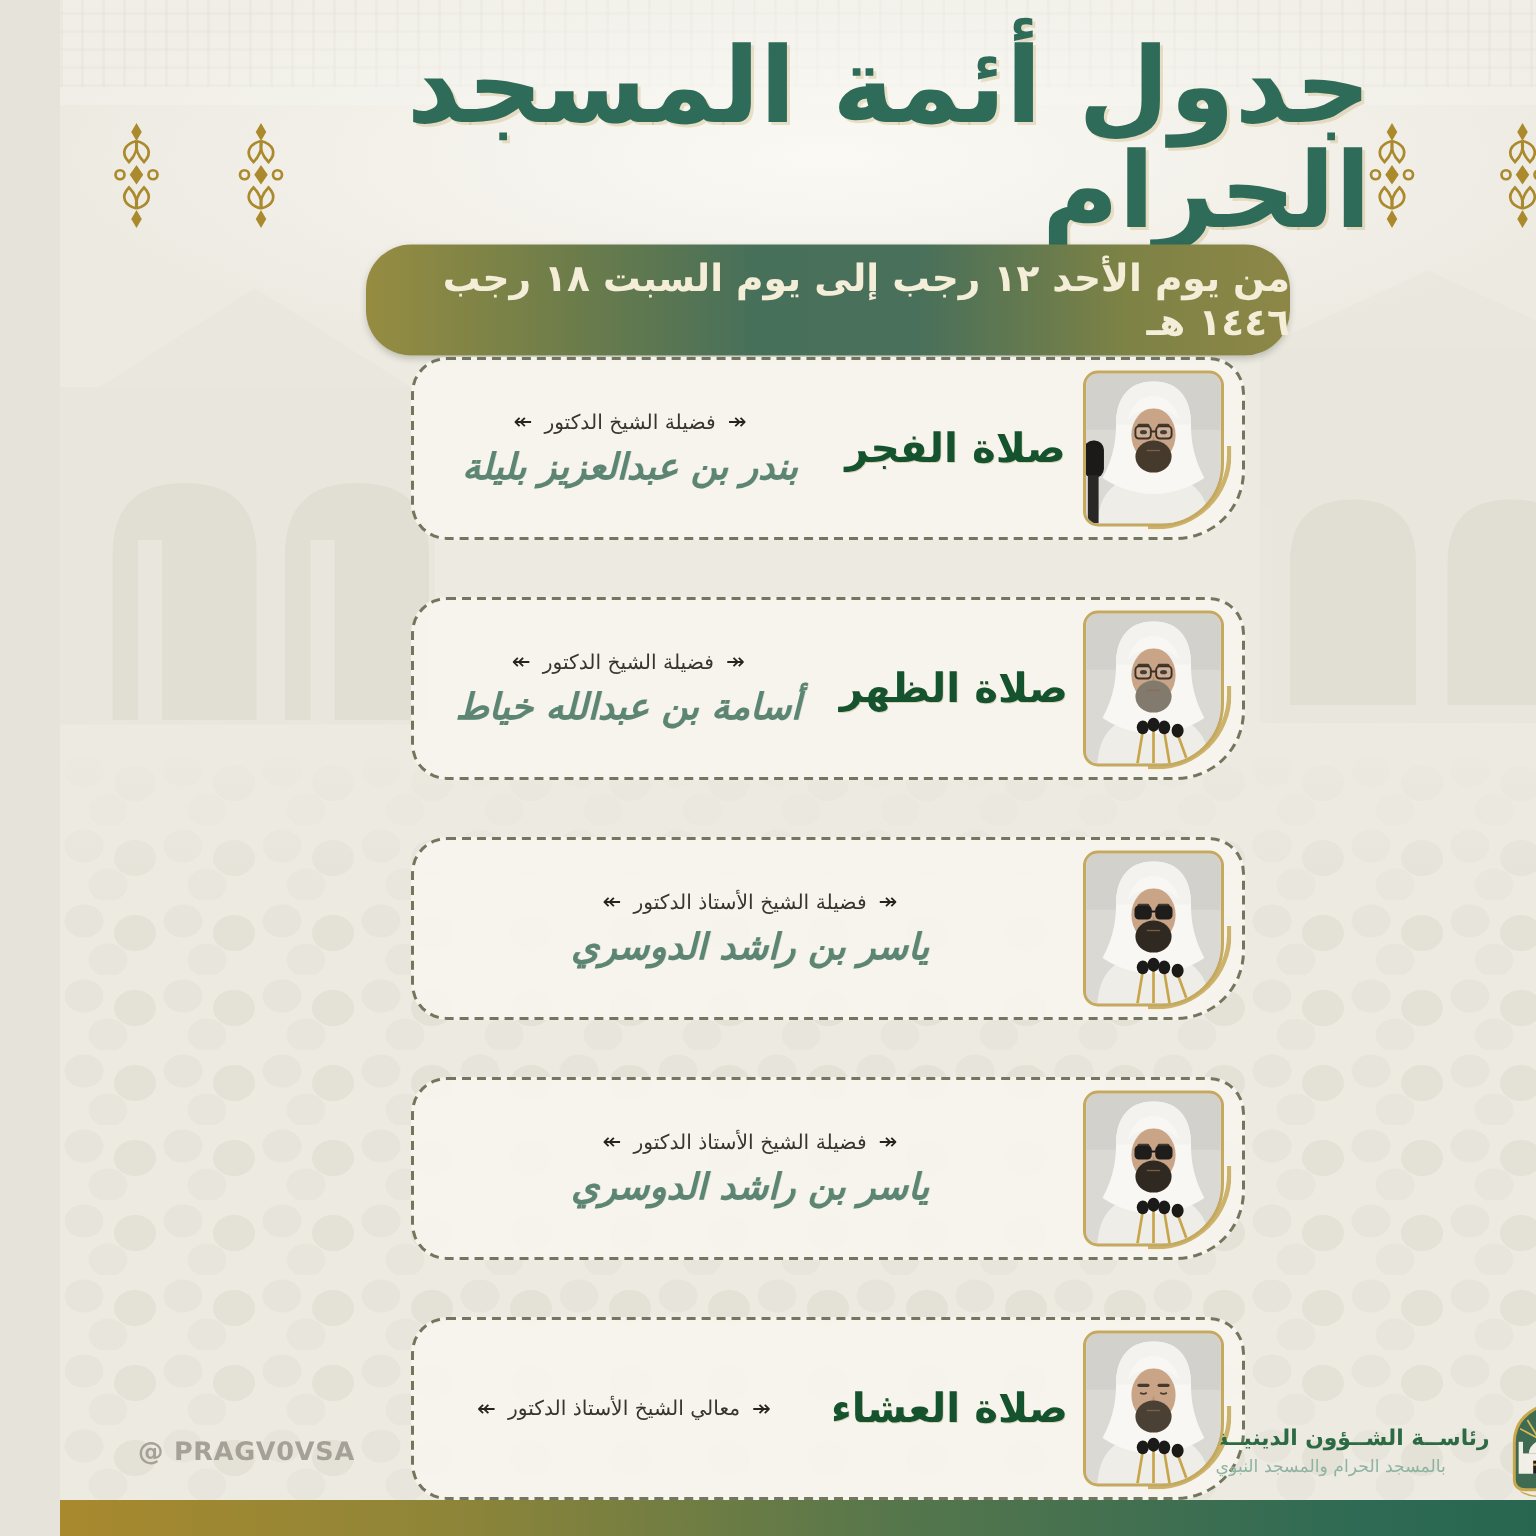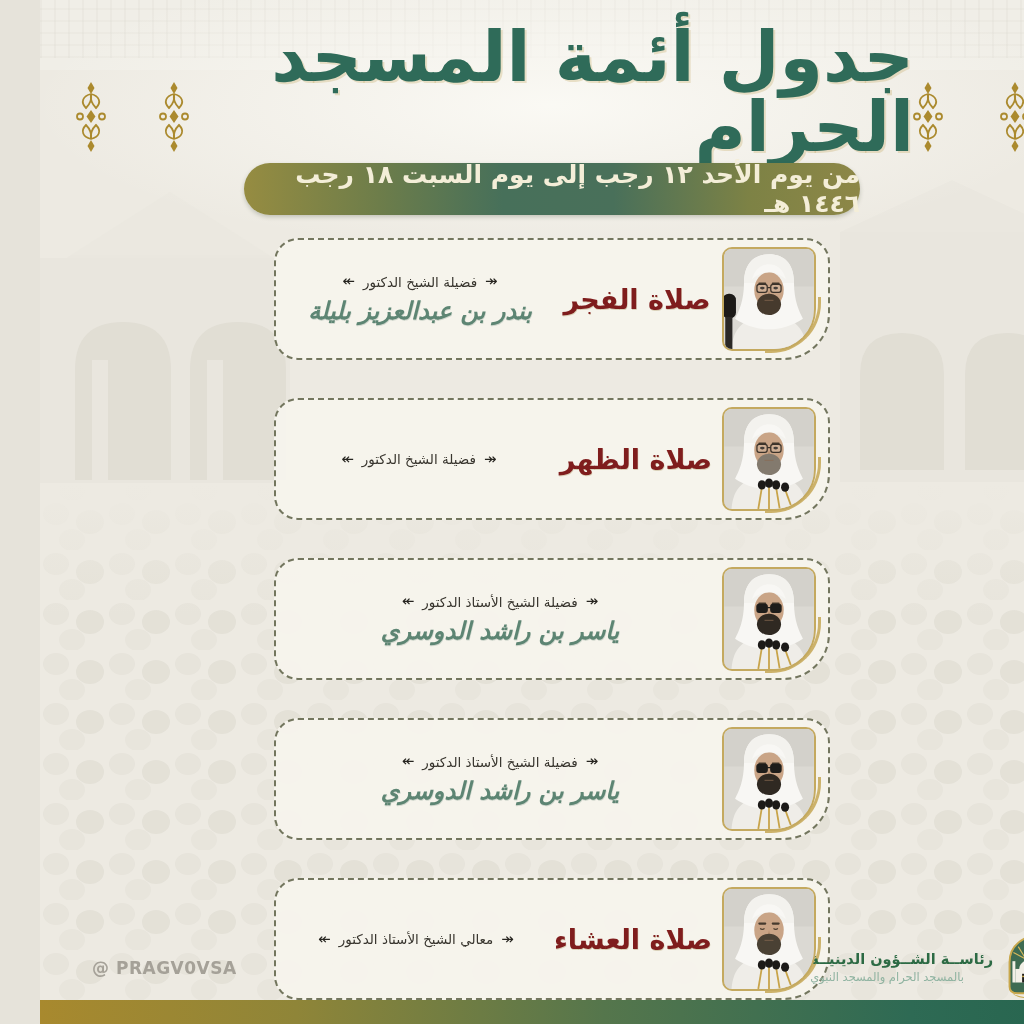--- a/index.html
+++ b/index.html
@@ -19,21 +19,21 @@
   
   .orn{position:absolute;width:34px;height:74px;}
   
   .title{
     position:absolute;top:22px;left:150px;width:724px;height:140px;
     display:flex;align-items:center;justify-content:center;
     font-size:70px;font-weight:bold;color:#2f6b59;direction:rtl;
     text-shadow:2px 2px 0 rgba(176,141,46,.22);line-height:1;
   }
   .banner{
-    position:absolute;top:163px;left:204px;width:616px;height:52px;
+    position:absolute;top:163px;left:204px;width:616px;height:74px;
     border-radius:30px;direction:rtl;
     background:linear-gradient(90deg,#968c41 0%,#6d7d4a 22%,#47705a 42%,#49705a 60%,#7d8245 82%,#8d8747 100%);
     color:#f4eed8;font-size:25px;font-weight:bold;
     display:flex;align-items:center;justify-content:center;
     box-shadow:0 2px 4px rgba(60,70,50,.25);
   }
   
   .card{
     position:absolute;left:234px;width:556px;height:122px;
     background:rgba(246,244,236,.97);
@@ -55,21 +55,21 @@
     --beard:#463a2d;--lens-fill:rgba(255,255,255,.12);--glass-stroke:#3a322a;
     --skin:#c9a486;
   }
   .photo svg{display:block;width:100%;height:100%;}
   .photo[data-variant="glasses"]{--glass-op:1;--mic-op:0;--sidemic-op:1;}
   .photo[data-variant="glasses-gray"]{--glass-op:1;--beard:#837a6e;}
   .photo[data-variant="sunglasses"]{--glass-op:1;--lens-fill:#1e1d1b;--glass-stroke:#1e1d1b;--eye-op:0;--beard:#2f2922;}
   .photo[data-variant="eyes-closed"]{--eye-op:0;--closed-op:1;--beard:#4a4134;}
   .prayer{
     flex:0 0 150px;text-align:center;
-    color:#7f1d1d;font-size:27px;font-weight:bold;white-space:nowrap;
+    color:#14532d;font-size:27px;font-weight:bold;white-space:nowrap;
     text-shadow:.5px .5px 0 rgba(140,110,40,.25);
   }
   .imam{flex:1;min-width:0;display:flex;flex-direction:column;gap:7px;text-align:center;}
   .honorific{display:flex;align-items:center;justify-content:center;gap:8px;
     font-size:13.5px;color:#38352e;}
   .honorific .arr{font-size:15px;color:#26241f;line-height:1;}
   .imam-name{font-size:24px;font-weight:bold;color:#5d8573;white-space:nowrap;
     text-shadow:.5px .5px 0 rgba(60,100,85,.2);font-style:italic;}
   
   #card0{top:238px}#card1{top:398px}#card2{top:558px}#card3{top:718px}#card4{top:878px}
@@ -218,20 +218,21 @@
           <use href="#imam-portrait"></use>
         </svg>
     </div>
     <div class="prayer">صلاة الظهر</div>
     <div class="imam">
       <div class="honorific">
         <span class="arr">↠</span>
         <span>فضيلة الشيخ الدكتور</span>
         <span class="arr">↞</span>
       </div>
+      <div class="imam-name">أسامة بن عبدالله خياط</div>
     </div>
   </section>
 
   <section class="card" id="card2">
     <div class="swoosh"></div>
     <div class="photo" data-variant="sunglasses">
       <svg viewBox="0 0 100 112">
           <use href="#imam-portrait"></use>
         </svg>
     </div>

